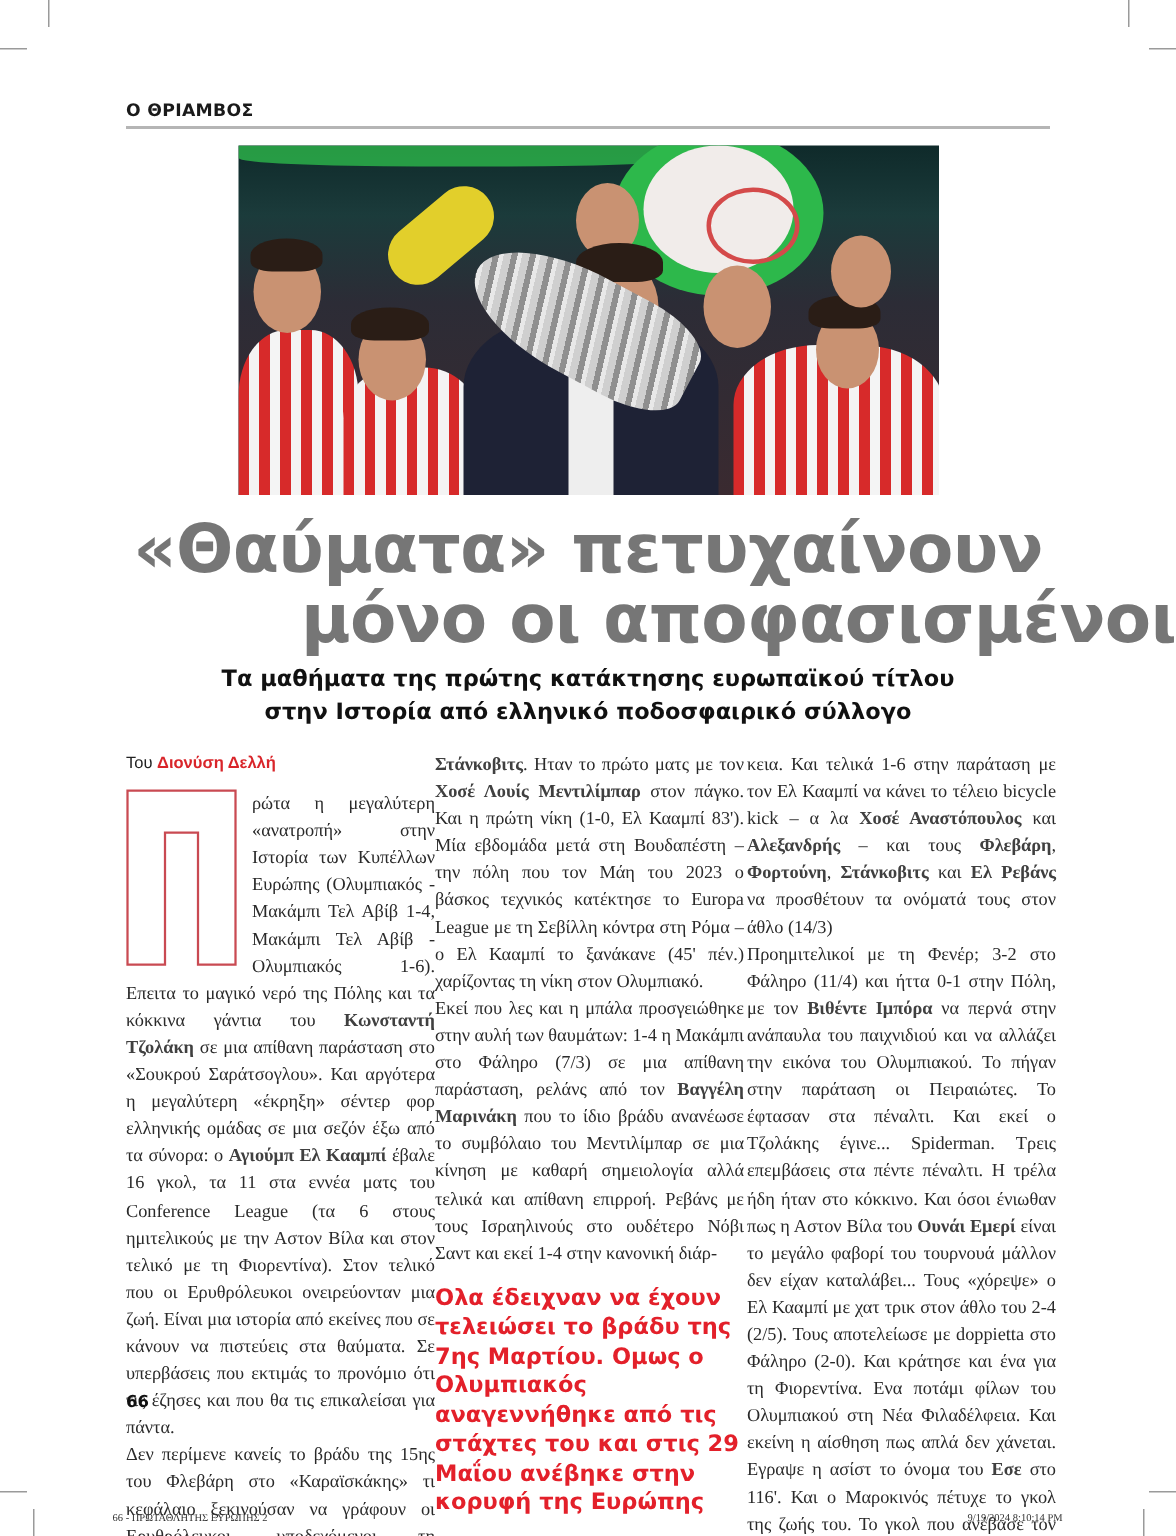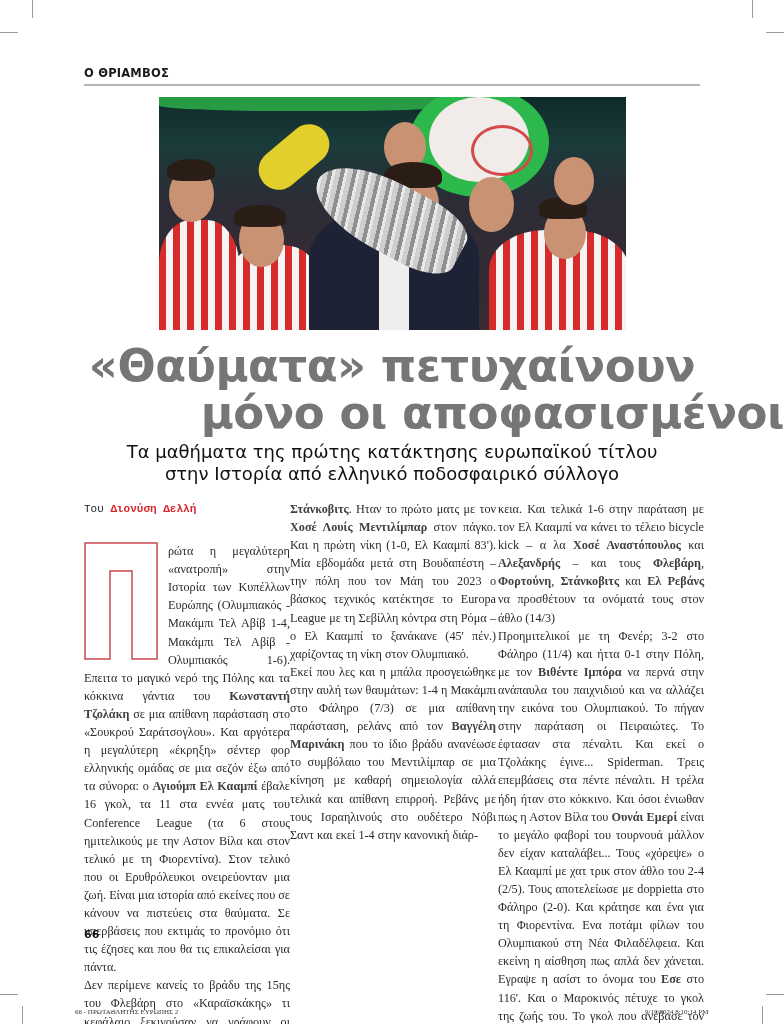--- a/index.html
+++ b/index.html
@@ -41,37 +41,37 @@
 
   .headline {
     position: absolute; left: 0; width: 784px; text-align: center;
     font-family: "DejaVu Sans", sans-serif; font-weight: bold; color: #767676;
     font-size: 45px; line-height: 47px; letter-spacing: -0.5px;
   }
   .headline.l1 { top: 342px; }
   .headline.l2 { top: 389px; text-align: right; }
   .subhead {
     position: absolute; left: 0; width: 784px; text-align: center;
-    font-family: "DejaVu Sans", sans-serif; font-weight: normal; color: #111;
-    font-size: 18px; line-height: 22px;
+    font-family: "DejaVu Sans", sans-serif; font-weight: bold; color: #111;
+    font-size: 15px; line-height: 22px;
   }
   .subhead.l1 { top: 441px; }
   .subhead.l2 { top: 463px; }
 
   .col {
     position: absolute; top: 500px; width: 206px;
     font-size: 12.2px; line-height: 18.1px; text-align: justify; color: #2a2a2a;
   }
   .col p { margin: 0; }
   .col b { color: #404040; }
   .col1 { left: 84px; }
   .col2 { left: 290px; }
   .col3 { left: 498px; }
 
-  .byline { font-family: Liberation Mono, monospace; font-size: 11px; color: #222; margin-bottom: 24px; }
+  .byline { font-family: Liberation Sans, sans-serif; font-size: 11px; color: #222; margin-bottom: 8px; }
   .byline .author { color: #d9252a; font-weight: bold; }
 
   .dropcap { float: left; width: 78px; height: 120px; margin: 0 6px 0 0; position: relative; }
   .dropcap svg { display: block; }
 
   .pullquote {
     margin-top: 12px; color: #e3202a;
     font-family: "DejaVu Sans", sans-serif; font-weight: bold; font-size: 15px; line-height: 19.5px;
     text-align: left;
   }
@@ -140,20 +140,21 @@
       <path d="M1 1 H73 V117 H48 V29 H26 V117 H1 Z" fill="none" stroke="#c94a52" stroke-width="1.5"></path>
     </svg>
   </div>
   <p>ρώτα η μεγαλύτερη «ανατροπή» στην Ιστορία των Κυπέλλων Ευρώπης (Ολυμπιακός - Μακάμπι Τελ Αβίβ 1-4, Μακάμπι Τελ Αβίβ - Ολυμπιακός 1-6). Επειτα το μαγικό νερό της Πόλης και τα κόκκινα γάντια του <b>Κωνσταντή Τζολάκη</b> σε μια απίθανη παράσταση στο «Σουκρού Σαράτσογλου». Και αργότερα η μεγαλύτερη «έκρηξη» σέντερ φορ ελληνικής ομάδας σε μια σεζόν έξω από τα σύνορα: ο <b>Αγιούμπ Ελ Κααμπί</b> έβαλε 16 γκολ, τα 11 στα εννέα ματς του Conference League (τα 6 στους ημιτελικούς με την Αστον Βίλα και στον τελικό με τη Φιορεντίνα). Στον τελικό που οι Ερυθρόλευκοι ονειρεύονταν μια ζωή. Είναι μια ιστορία από εκείνες που σε κάνουν να πιστεύεις στα θαύματα. Σε υπερβάσεις που εκτιμάς το προνόμιο ότι τις έζησες και που θα τις επικαλείσαι για πάντα.</p>
   <p>Δεν περίμενε κανείς το βράδυ της 15ης του Φλεβάρη στο «Καραϊσκάκης» τι κεφάλαιο ξεκινούσαν να γράφουν οι Ερυθρόλευκοι, υποδεχόμενοι τη Φερεντσβάρος του </p>
 </div>
 
 <div class="col col2">
   <p><b>Στάνκοβιτς</b>. Ηταν το πρώτο ματς με τον <b>Χοσέ Λουίς Μεντιλίμπαρ</b> στον πάγκο. Και η πρώτη νίκη (1-0, Ελ Κααμπί 83'). Μία εβδομάδα μετά στη Βουδαπέστη – την πόλη που τον Μάη του 2023 ο βάσκος τεχνικός κατέκτησε το Europa League με τη Σεβίλλη κόντρα στη Ρόμα – ο Ελ Κααμπί το ξανάκανε (45' πέν.) χαρίζοντας τη νίκη στον Ολυμπιακό.</p>
   <p>Εκεί που λες και η μπάλα προσγειώθηκε στην αυλή των θαυμάτων: 1-4 η Μακάμπι στο Φάληρο (7/3) σε μια απίθανη παράσταση, ρελάνς από τον <b>Βαγγέλη Μαρινάκη</b> που το ίδιο βράδυ ανανέωσε το συμβόλαιο του Μεντιλίμπαρ σε μια κίνηση με καθαρή σημειολογία αλλά τελικά και απίθανη επιρροή. Ρεβάνς με τους Ισραηλινούς στο ουδέτερο Νόβι Σαντ και εκεί 1-4 στην κανονική διάρ-</p>
+  <div class="pullquote">Ολα έδειχναν να έχουν τελειώσει το βράδυ της 7ης Μαρτίου. Ομως ο Ολυμπιακός αναγεννήθηκε από τις στάχτες του και στις 29 Μαΐου ανέβηκε στην κορυφή της Ευρώπης</div>
 </div>
 
 <div class="col col3">
   <p>κεια. Και τελικά 1-6 στην παράταση με τον Ελ Κααμπί να κάνει το τέλειο bicycle kick – α λα <b>Χοσέ Αναστόπουλος</b> και <b>Αλεξανδρής</b> – και τους <b>Φλεβάρη</b>, <b>Φορτούνη</b>, <b>Στάνκοβιτς</b> και <b>Ελ Ρεβάνς</b> να προσθέτουν τα ονόματά τους στον άθλο (14/3)</p>
   <p>Προημιτελικοί με τη Φενέρ; 3-2 στο Φάληρο (11/4) και ήττα 0-1 στην Πόλη, με τον <b>Βιθέντε Ιμπόρα</b> να περνά στην ανάπαυλα του παιχνιδιού και να αλλάζει την εικόνα του Ολυμπιακού. Το πήγαν στην παράταση οι Πειραιώτες. Το έφτασαν στα πέναλτι. Και εκεί ο Τζολάκης έγινε... Spiderman. Τρεις επεμβάσεις στα πέντε πέναλτι. Η τρέλα ήδη ήταν στο κόκκινο. Και όσοι ένιωθαν πως η Αστον Βίλα του <b>Ουνάι Εμερί</b> είναι το μεγάλο φαβορί του τουρνουά μάλλον δεν είχαν καταλάβει... Τους «χόρεψε» ο Ελ Κααμπί με χατ τρικ στον άθλο του 2-4 (2/5). Τους αποτελείωσε με doppietta στο Φάληρο (2-0). Και κράτησε και ένα για τη Φιορεντίνα. Ενα ποτάμι φίλων του Ολυμπιακού στη Νέα Φιλαδέλφεια. Και εκείνη η αίσθηση πως απλά δεν χάνεται. Εγραψε η ασίστ το όνομα του <b>Εσε</b> στο 116'. Και ο Μαροκινός πέτυχε το γκολ της ζωής του. Το γκολ που ανέβασε τον Ολυμπιακό εκεί που δεν έφτασε ποτέ άλλος κανείς. Μα πώς τελικά να μην πιστέψεις στα θαύματα...</p>
 </div>
 
 <div class="page-number">66</div>
 <div class="slug left">66 - ΠΡΩΤΑΘΛΗΤΗΣ ΕΥΡΩΠΗΣ  2</div>
 <div class="slug right">9/19/2024   8:10:14 PM</div>

